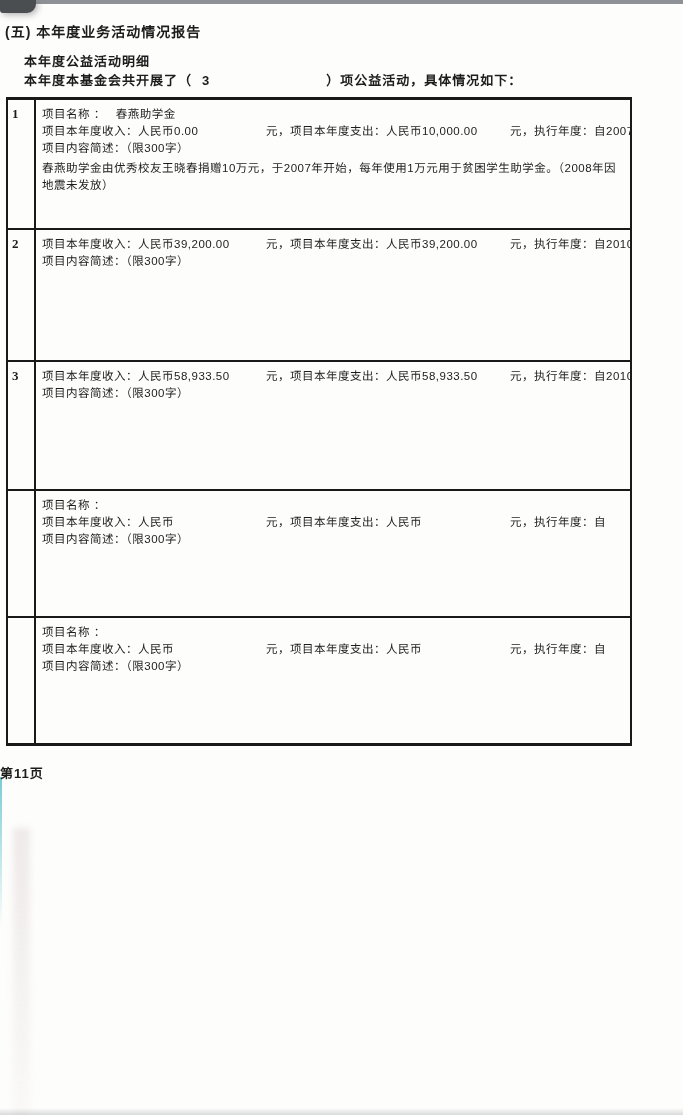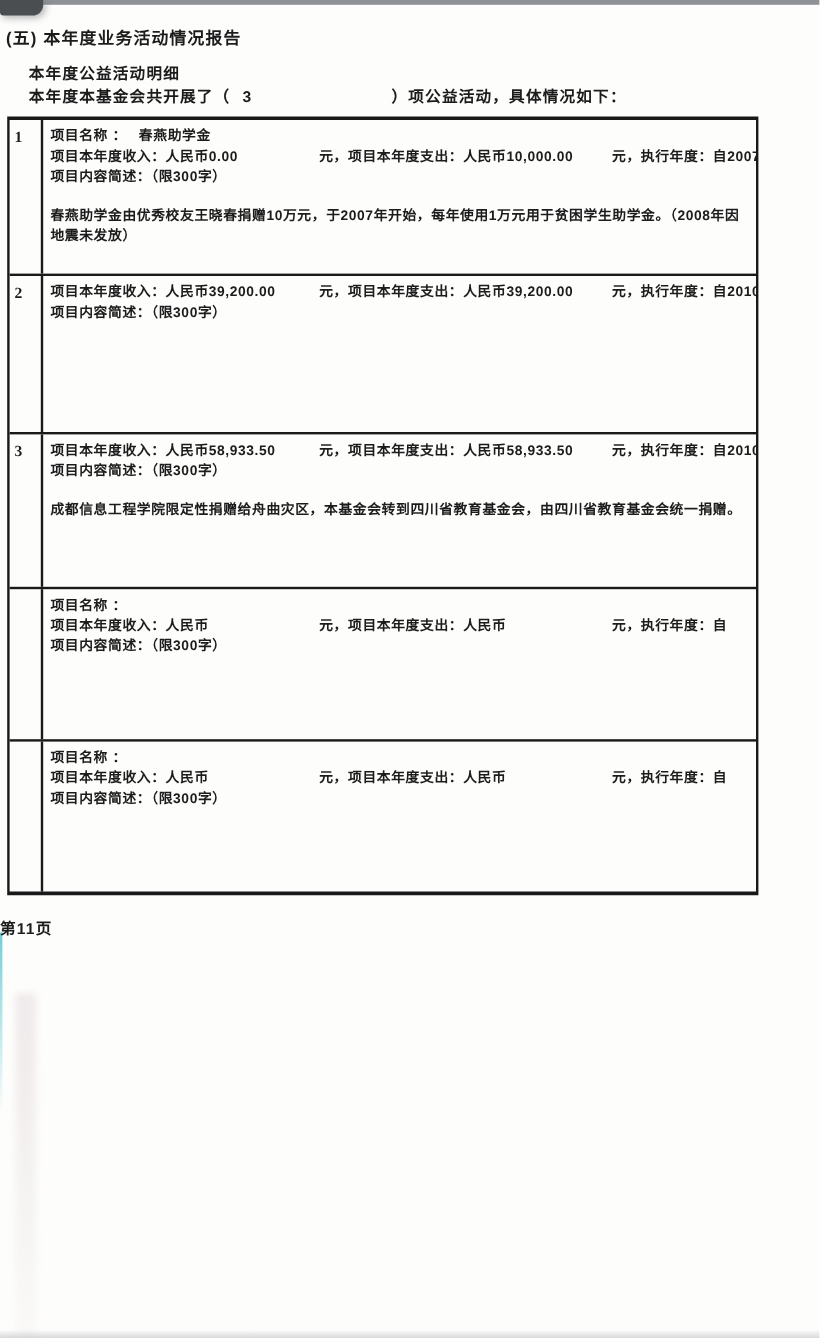--- a/index.html
+++ b/index.html
@@ -34,29 +34,29 @@
   .pa-row { display:flex; box-sizing:border-box; border-bottom:2px solid #191919; }
   .pa-row:nth-child(1){ height:130px; }
   .pa-row:nth-child(2){ height:132px; }
   .pa-row:nth-child(3){ height:129px; }
   .pa-row:nth-child(4){ height:127px; }
   .pa-row:nth-child(5){ height:125px; border-bottom:none; }
   .num-cell { width:28px; box-sizing:border-box; border-right:2px solid #191919;
               font-family:"Liberation Serif", serif; font-size:13px; font-weight:bold;
               padding:6px 0 0 4px; }
   .content-cell { flex:1; box-sizing:border-box; padding:6px 6px 0 6px;
-                  font-size:11.5px; font-weight:bold; line-height:17px;
+                  font-size:11.5px; font-weight:normal; line-height:17px;
                   letter-spacing:.5px; overflow:hidden; white-space:normal; }
   .fin-line { white-space:nowrap; }
   .name-value   { display:inline-block; margin-left:10px; }
   .val-income   { display:inline-block; min-width:92px; }
   .val-expense  { display:inline-block; min-width:88px; }
   .val-year-a   { display:inline-block; min-width:44px; }
   .val-year-b   { display:inline-block; min-width:40px; }
-  .desc-text { margin-top:15px; }
+  .desc-text { margin-top:3px; }
   
   .page-footer { position:absolute; top:763px; left:0; width:616px; 
                  font-size:13px; font-weight:bold; letter-spacing:1px; }
 </style>
 </head>
 <body>
 
 <div class="artifact-top-bar"></div>
 <div class="artifact-corner"></div>
 <div class="artifact-cyan"></div>
@@ -85,21 +85,20 @@
       <div class="fin-line"><span>项目本年度收入：人民币</span><span class="val-income">39,200.00</span><span>元，项目本年度支出：人民币</span><span class="val-expense">39,200.00</span><span>元，执行年度：自</span><span class="val-year-a">2010</span></div>
       <div>项目内容简述：（限300字）</div>
     </div>
   </div>
 
   <div class="pa-row">
     <div class="num-cell">3</div>
     <div class="content-cell">
       <div class="fin-line"><span>项目本年度收入：人民币</span><span class="val-income">58,933.50</span><span>元，项目本年度支出：人民币</span><span class="val-expense">58,933.50</span><span>元，执行年度：自</span><span class="val-year-a">2010</span></div>
       <div>项目内容简述：（限300字）</div>
-      <div class="desc-text">成都信息工程学院限定性捐赠给舟曲灾区，本基金会转到四川省教育基金会，由四川省教育基金会统一捐赠。</div>
     </div>
   </div>
 
   <div class="pa-row">
     <div class="num-cell"></div>
     <div class="content-cell">
       <div><span>项目名称 ：</span><span class="name-value"></span></div>
       <div class="fin-line"><span>项目本年度收入：人民币</span><span class="val-income"></span><span>元，项目本年度支出：人民币</span><span class="val-expense"></span><span>元，执行年度：自</span><span class="val-year-a"></span><span class="val-year-b"></span></div>
       <div>项目内容简述：（限300字）</div>
       <div class="desc-text"></div>

